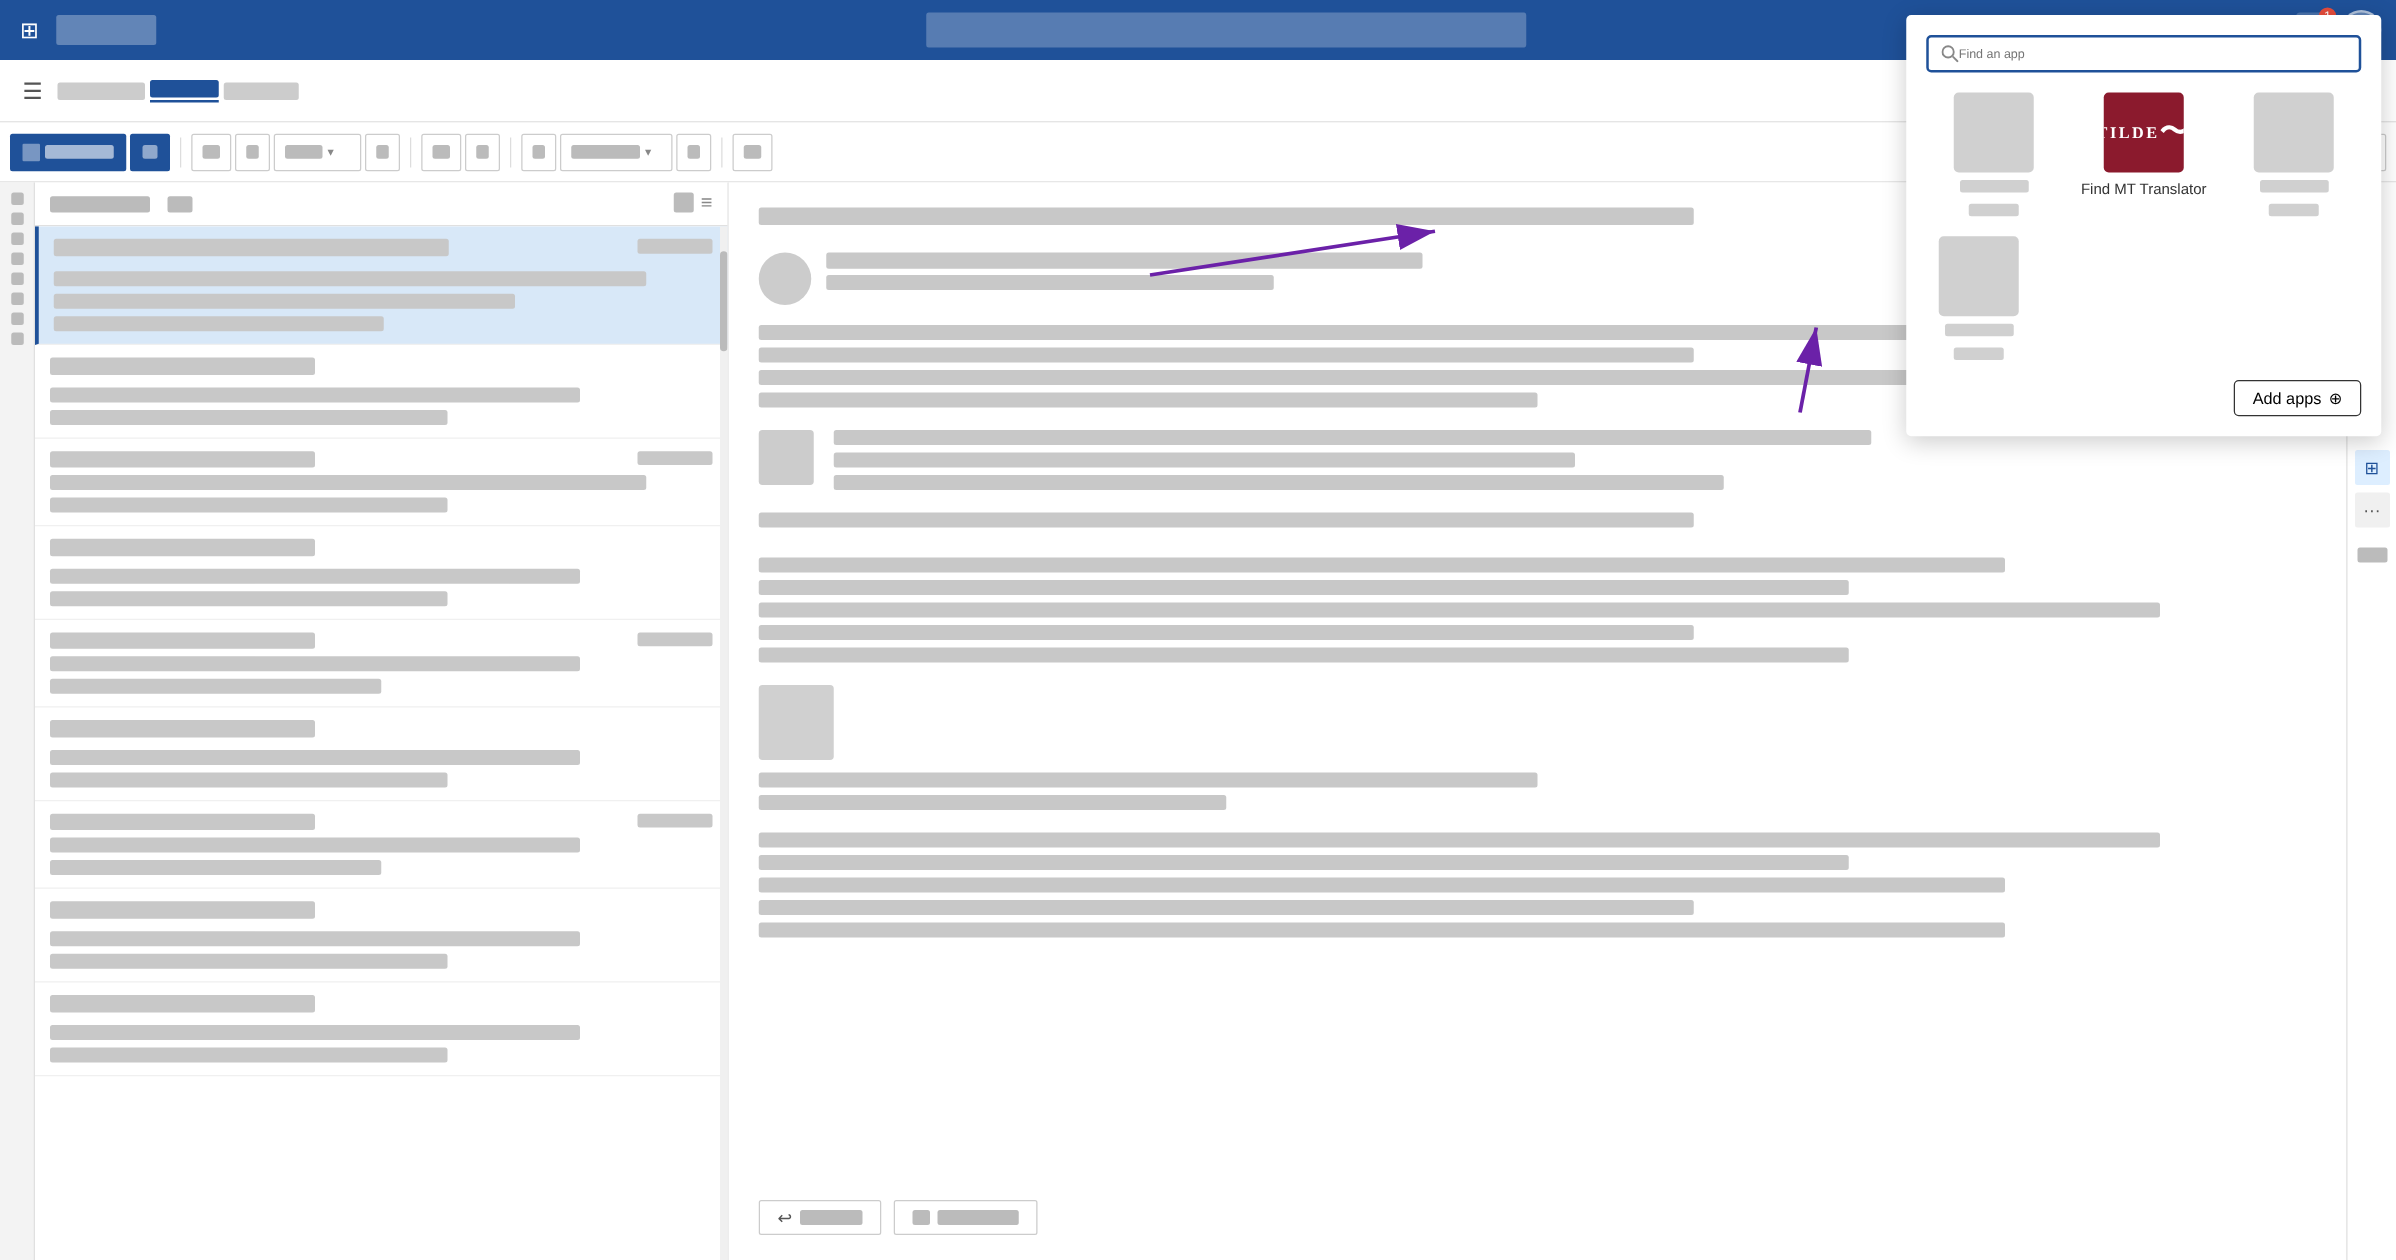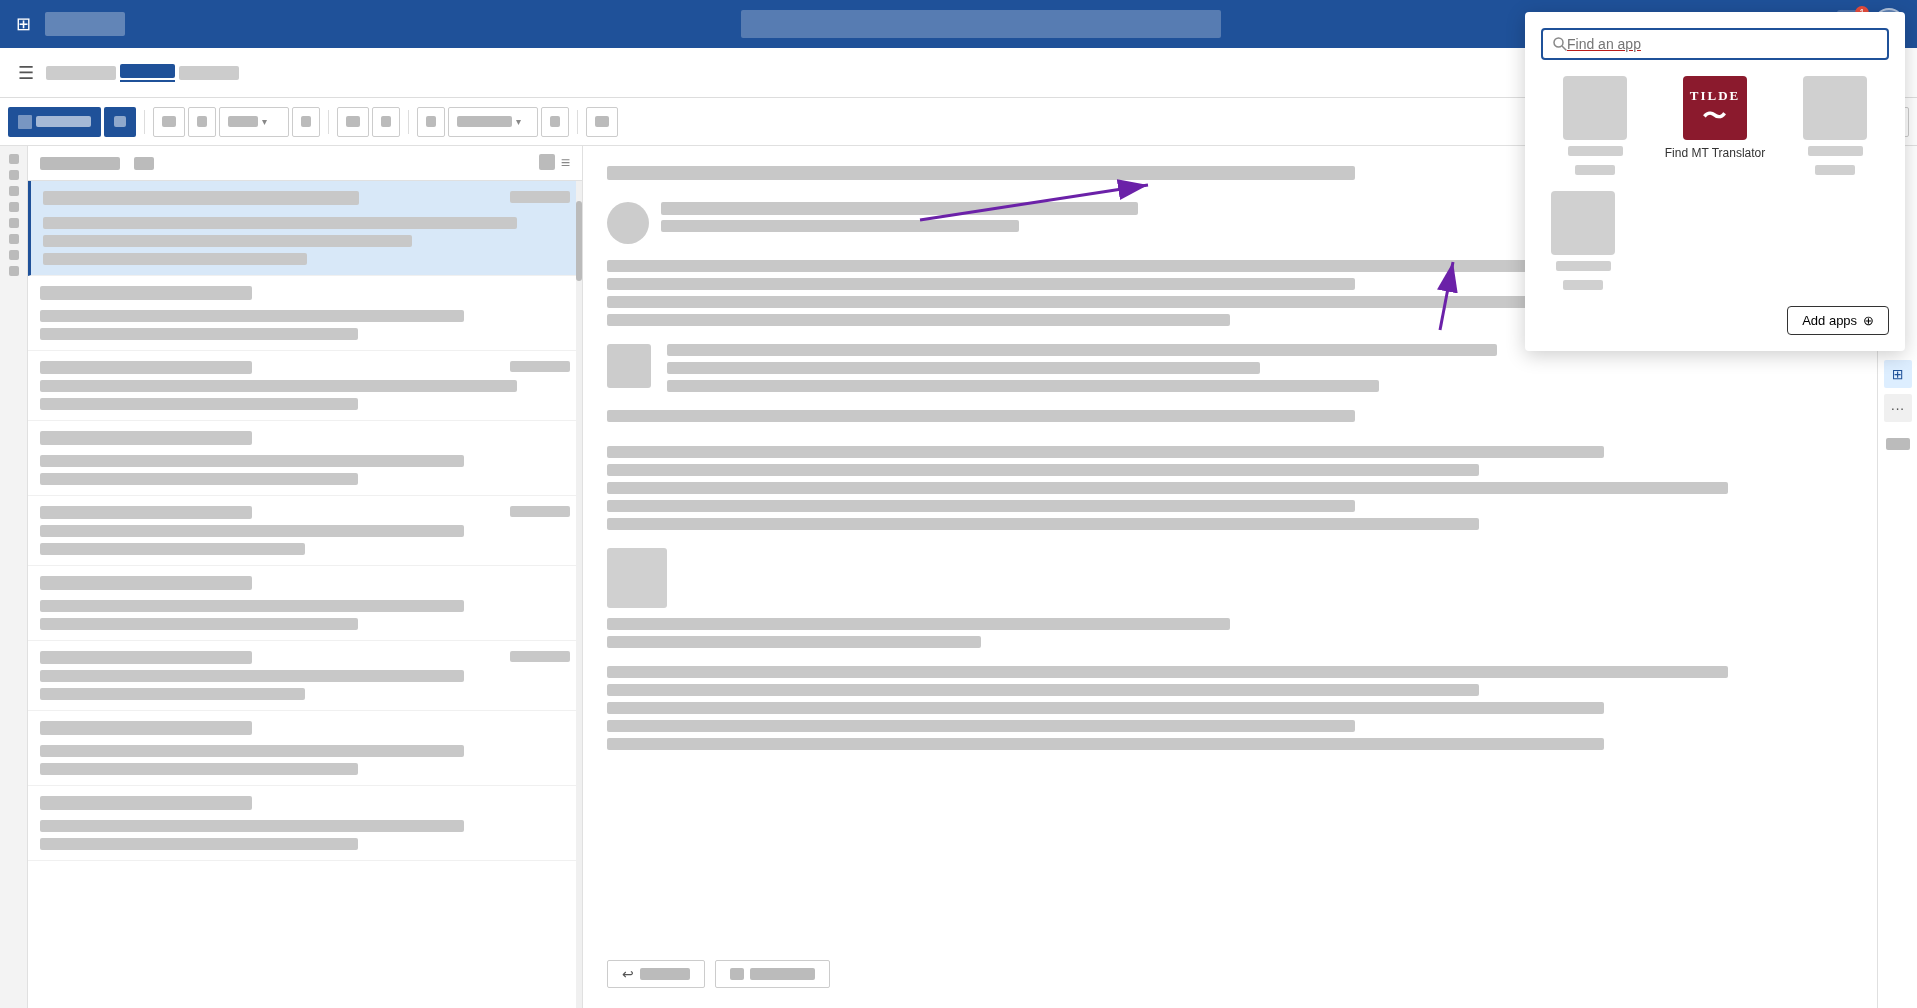--- a/index.html
+++ b/index.html
@@ -293,25 +293,24 @@
       display: flex;
       align-items: center;
       border: 2px solid #1f5199;
       border-radius: 4px;
       padding: 6px 10px;
       margin-bottom: 16px;
     }
     .app-search-input {
       border: none;
       outline: none;
-      font-size: 14px;
+      font-size: 10px;
       color: #b91c1c;
       flex: 1;
       background: transparent;
-      text-decoration: underline;
     }
     .app-grid {
       display: grid;
       grid-template-columns: repeat(3, 1fr);
       gap: 12px;
       margin-bottom: 16px;
     }
     .app-item {
       display: flex;
       flex-direction: column;
@@ -687,21 +686,21 @@
   <div class="app-grid">
 
     <div class="app-item">
       <div class="app-icon-placeholder"></div>
       <div class="app-label-placeholder"></div>
       <div class="app-label-placeholder" style="width:40px;margin-top:3px;"></div>
     </div>
 
     <div class="app-item">
       <div class="app-icon-tilde">
-        <div style="display:flex;flex-direction:column;align-items:center;">
+        <div style="display:flex;flex-direction:row;align-items:center;">
           <div class="tilde-text">TILDE</div>
           <div class="tilde-wave">〜</div>
         </div>
       </div>
       <div class="app-label">Find MT
 Translator</div>
     </div>
 
     <div class="app-item">
       <div class="app-icon-placeholder"></div>

